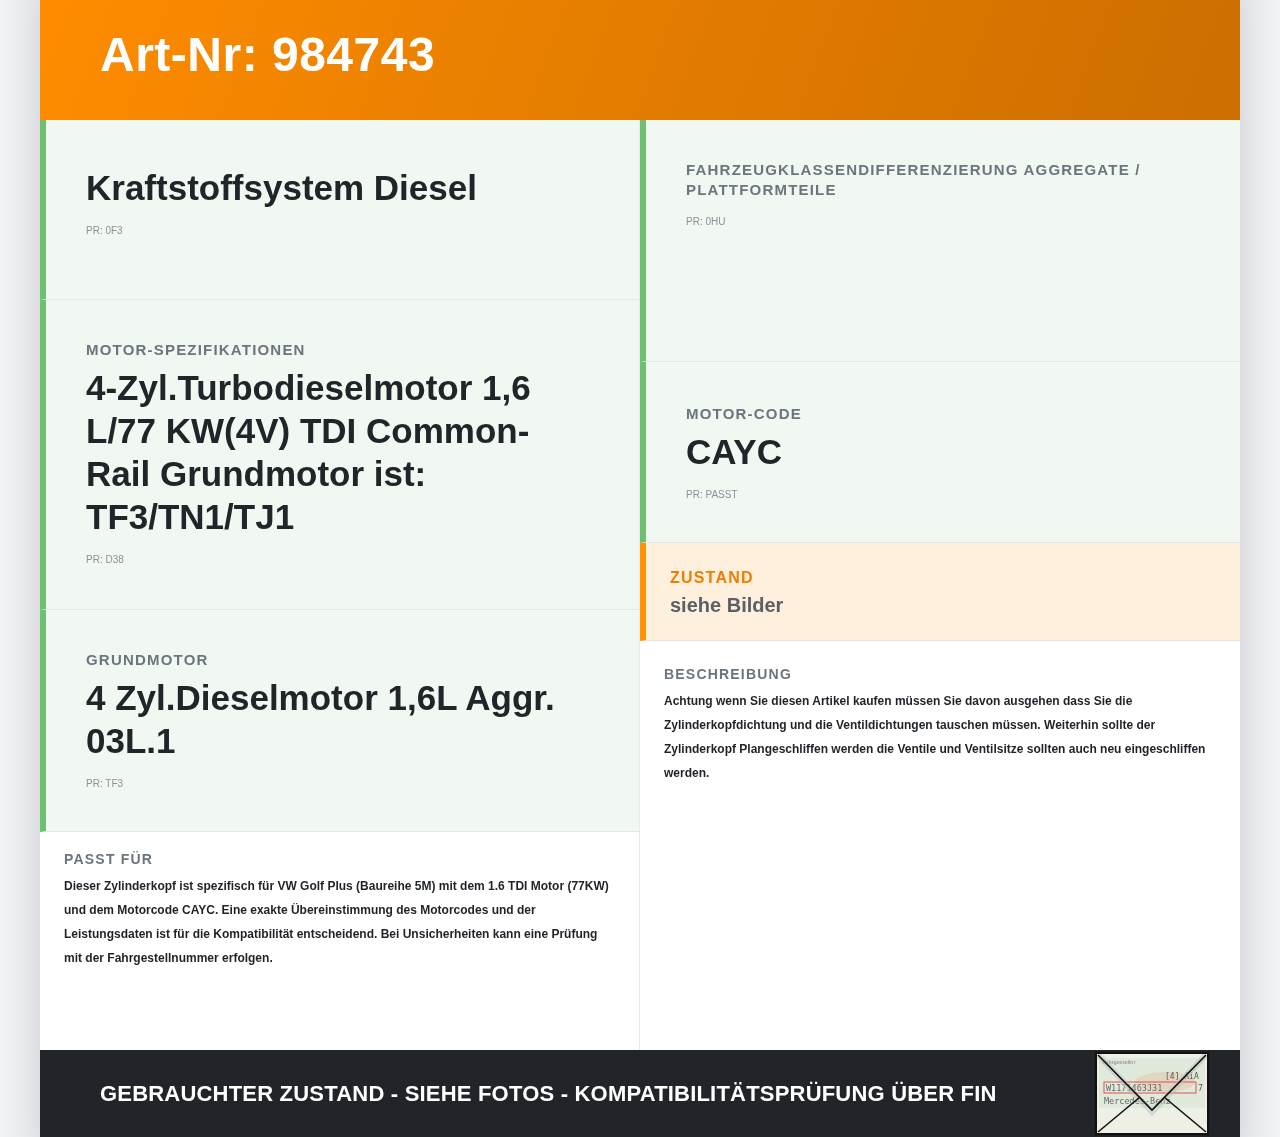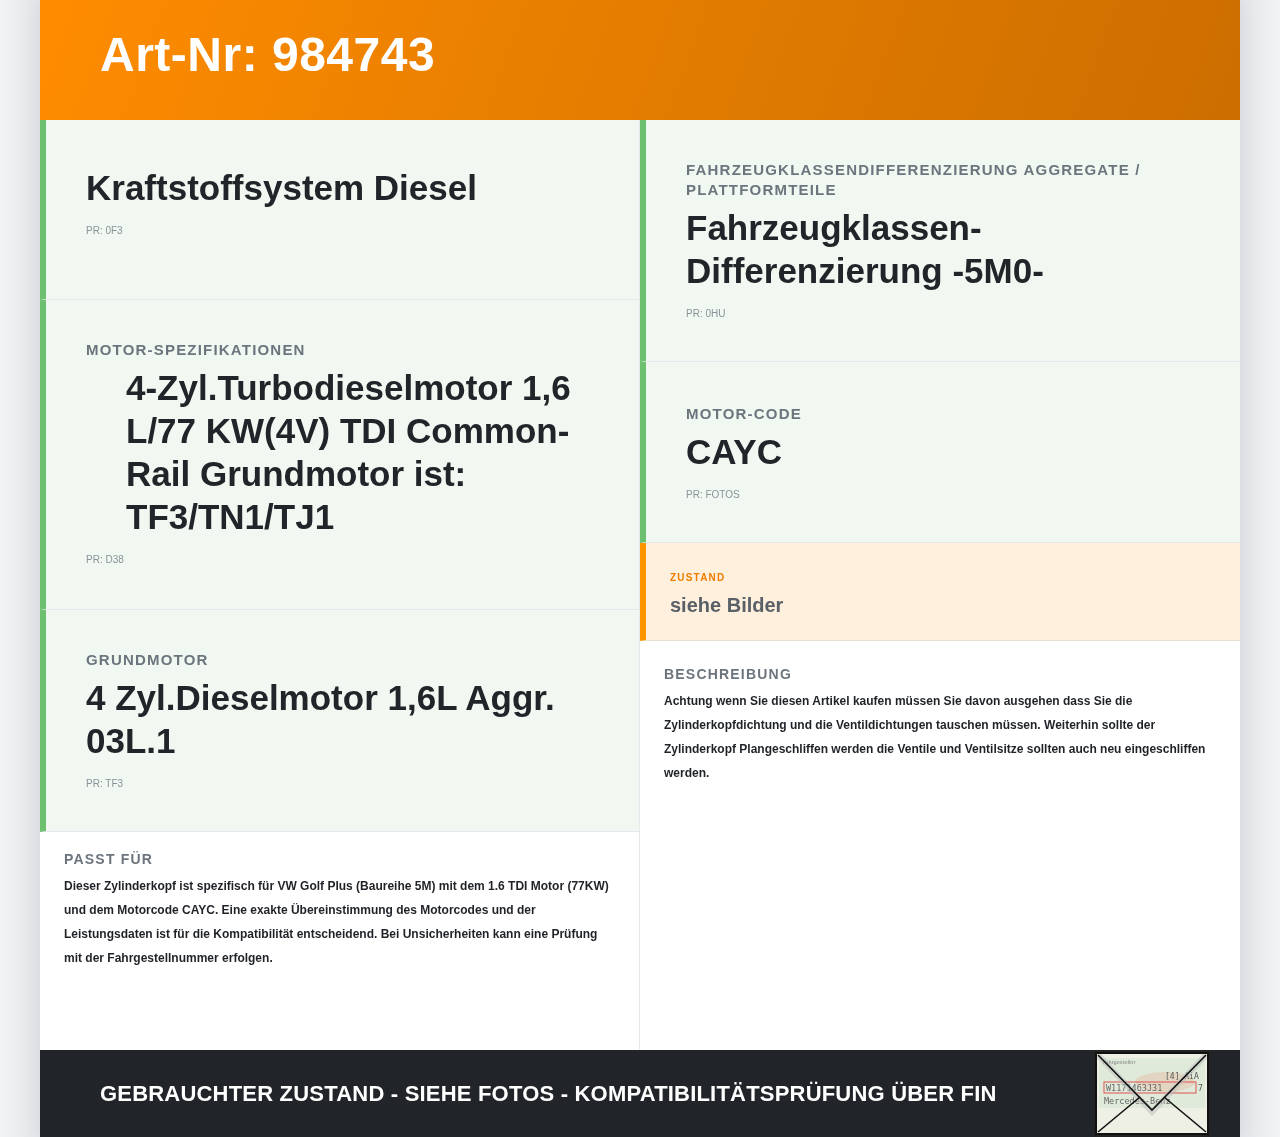--- a/index.html
+++ b/index.html
@@ -79,21 +79,21 @@
     .card-r1 { height: 242px; }
     .card-r2 { height: 181px; padding-top: 42px; }
     .zustand {
       background: #fff0dd;
       border-left: 6px solid #ff9500;
       border-bottom: 1px solid #e8e2d8;
       height: 98px;
       padding: 26px 24px 0 24px;
     }
     .zustand .label {
-      font-size: 10px;
+      font-size: 16px;
       font-weight: 700;
       color: #f07d00;
       letter-spacing: 1.2px;
       text-transform: uppercase;
       line-height: 18px;
     }
     .zustand .value {
       font-size: 20px;
       font-weight: 700;
       color: #5a6068;
@@ -162,47 +162,46 @@
   <div class="columns">
 
     <div class="col left">
       <div class="card card-1">
         <div class="value">Kraftstoffsystem Diesel</div>
         <div class="pr">PR: 0F3</div>
       </div>
 
       <div class="card card-2">
         <div class="label">MOTOR-SPEZIFIKATIONEN</div>
-        <div class="value" style="width:500px;margin-left:40px;">4-Zyl.Turbodieselmotor 1,6 L/77 KW(4V) TDI Common-Rail Grundmotor ist: TF3/TN1/TJ1</div>
+        <div class="value" style="width:500px;">4-Zyl.Turbodieselmotor 1,6 L/77 KW(4V) TDI Common-Rail Grundmotor ist: TF3/TN1/TJ1</div>
         <div class="pr">PR: D38</div>
       </div>
 
       <div class="card card-3">
         <div class="label">GRUNDMOTOR</div>
         <div class="value" style="width:510px;">4 Zyl.Dieselmotor 1,6L Aggr. 03L.1</div>
         <div class="pr">PR: TF3</div>
       </div>
 
       <div class="textblock">
         <div class="label">PASST FÜR</div>
         <div class="body">Dieser Zylinderkopf ist spezifisch für VW Golf Plus (Baureihe 5M) mit dem 1.6 TDI Motor (77KW) und dem Motorcode CAYC. Eine exakte Übereinstimmung des Motorcodes und der Leistungsdaten ist für die Kompatibilität entscheidend. Bei Unsicherheiten kann eine Prüfung mit der Fahrgestellnummer erfolgen.</div>
       </div>
     </div>
 
     <div class="col right">
       <div class="card card-r1">
         <div class="label" style="width:480px;">FAHRZEUGKLASSENDIFFERENZIERUNG AGGREGATE / PLATTFORMTEILE</div>
-        <div class="value" style="width:420px;">Fahrzeugklassen-Differenzierung -5M0-</div>
         <div class="pr">PR: 0HU</div>
       </div>
 
       <div class="card card-r2">
         <div class="label">MOTOR-CODE</div>
         <div class="value">CAYC</div>
-        <div class="pr">PR: FOTOS</div>
+        <div class="pr">PR: PASST</div>
       </div>
 
       <div class="zustand">
         <div class="label">ZUSTAND</div>
         <div class="value">siehe Bilder</div>
       </div>
 
       <div class="textblock right">
         <div class="label">BESCHREIBUNG</div>
         <div class="body">Achtung wenn Sie diesen Artikel kaufen müssen Sie davon ausgehen dass Sie die Zylinderkopfdichtung und die Ventildichtungen tauschen müssen. Weiterhin sollte der Zylinderkopf Plangeschliffen werden die Ventile und Ventilsitze sollten auch neu eingeschliffen werden.</div>

